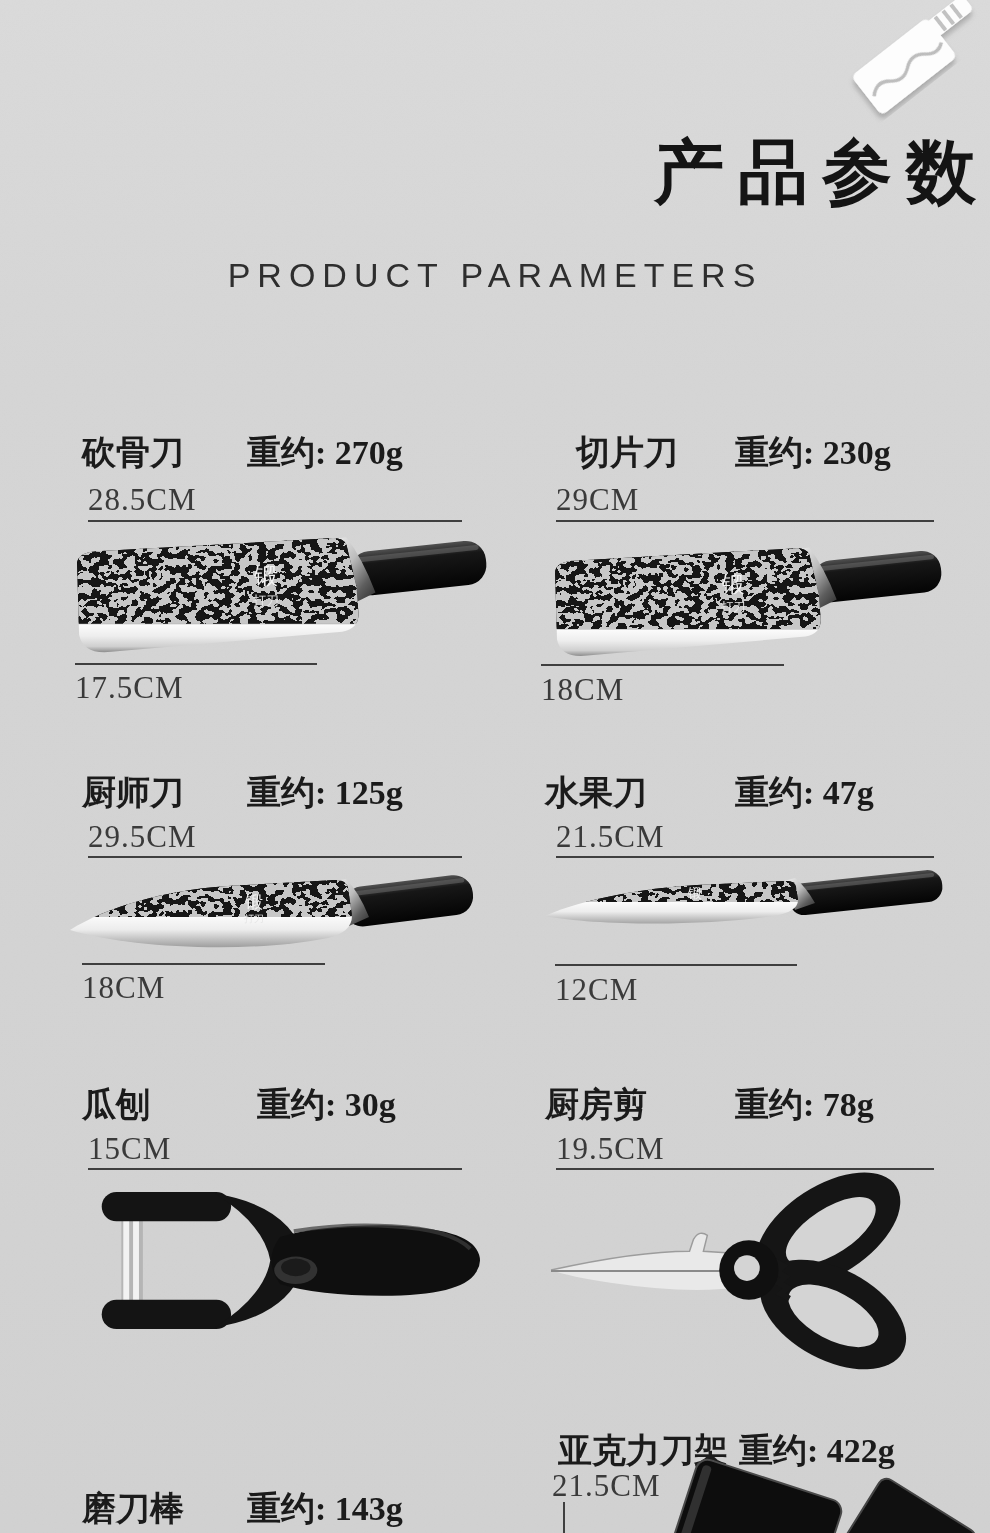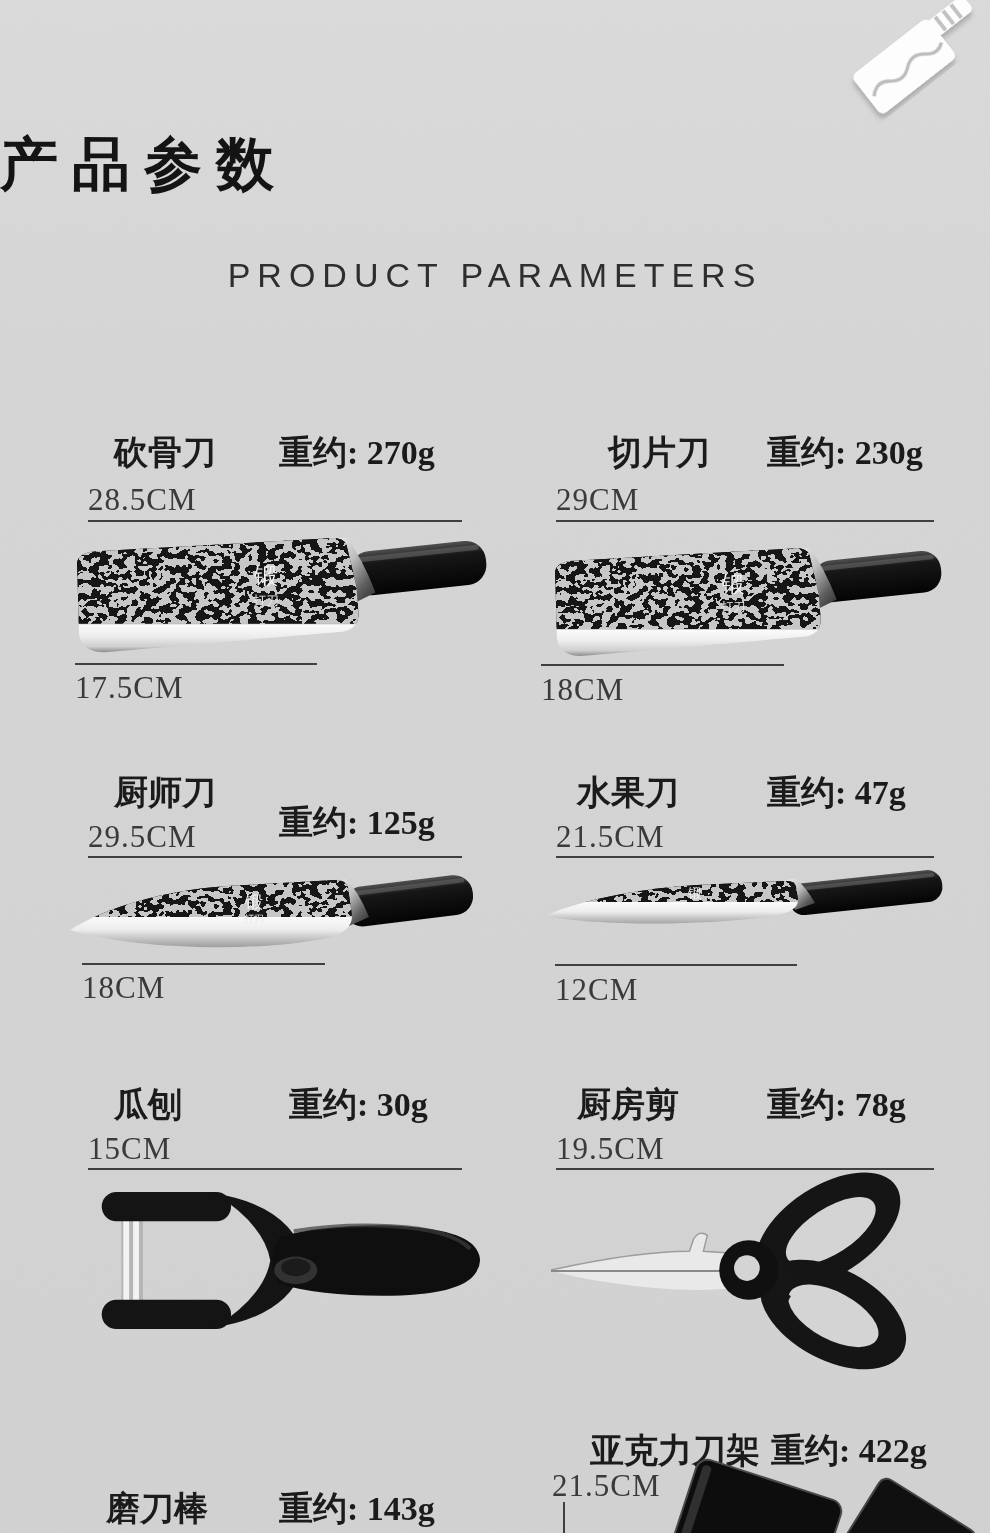--- a/index.html
+++ b/index.html
@@ -5,31 +5,31 @@
   html,body { margin:0; padding:0; background:#bfbfbf; }
   #page {
     position:relative; width:990px; height:1533px; margin:0 auto;
     background:linear-gradient(180deg,#dbdbdb 0%,#d6d6d6 25%,#d2d2d2 100%);
     overflow:hidden;
     font-family:"Liberation Serif","DejaVu Serif",serif;
     color:#1c1c1c;
   }
   .abs { position:absolute; }
   .title {
-    left:0; top:126px; width:100%; text-align:left;
+    left:0; top:126px; width:100%; text-align:right;
     font-family:"Liberation Sans","DejaVu Sans",sans-serif;
-    font-weight:900; font-size:58px; letter-spacing:14px; color:#141414;
+    font-weight:900; font-size:70px; letter-spacing:14px; color:#141414;
   }
   .subtitle {
     left:0; top:256px; width:100%; text-align:center;
     font-family:"Liberation Sans","DejaVu Sans",sans-serif;
     font-weight:400; font-size:34px; letter-spacing:7px; color:#2e2e2e;
   }
   .pname, .pweight {
-    font-weight:700; font-size:34px; color:#1b1b1b; white-space:nowrap;margin-left:32px;
+    font-weight:700; font-size:34px; color:#1b1b1b; white-space:nowrap;
   }
   .cm {
     font-weight:400; font-size:31px; color:#3a3a3a; letter-spacing:1px; white-space:nowrap;
   }
   .cm.centered { text-align:left; }
   .hline { height:2px; background:#3f3f3f; }
   .vline { width:2px; background:#3f3f3f; }
   svg { display:block; overflow:visible; }
   .noise { left:0; top:0; width:990px; height:1533px; pointer-events:none; }
 </style>
@@ -157,21 +157,21 @@
       <path d="M20 36 Q22 26 40 25 L272 12 Q284 11 288 18 L298 60 L300 86 Q301 102 284 105 L54 125 Q26 128 22 108 Z" fill="#141414" filter="url(#hammer)" clip-path="url(#clipClv)"></path>
       <text x="208" y="58" font-size="24" fill="#f2f2f2" text-anchor="middle">锻</text>
       <text x="208" y="78" font-size="13" fill="#e6e6e6" text-anchor="middle">打刀</text>
     </svg>
     <div class="abs hline" style="left:541px;top:664px;width:243px"></div>
     <div class="abs cm centered" style="left:541px;top:672px;width:243px">18CM</div>
   </div>
 
   <div>
     <span class="abs pname" style="left:82px;top:770px">厨师刀</span>
-    <span class="abs pweight" style="left:247px;top:800px">重约: 125g</span>
+    <span class="abs pweight" style="left:247px;top:770px">重约: 125g</span>
     <div class="abs cm centered" style="left:88px;top:819px;width:374px">29.5CM</div>
     <div class="abs hline" style="left:88px;top:856px;width:374px"></div>
     <svg class="abs" style="left:58px;top:872px" width="424" height="100" viewBox="0 0 424 100">
       <g transform="rotate(-7 292 38)">
           <rect x="286" y="16" width="130" height="40" rx="19" fill="url(#handleG)"></rect>
         <rect x="293" y="20" width="116" height="4.5" rx="2" fill="#6a6a6a" opacity="0.55"></rect>
         </g>
       <path d="M270 10 Q284 28 291 54 L311 45 Q301 20 288 7 Z" fill="url(#bolsterG)"></path>
       <path d="M12 58 C50 34 110 18 170 14 L278 8 Q288 8 290 16 L294 44 Q294 60 270 66 C190 82 70 76 12 58 Z" fill="url(#chefGrad)"></path>
       <path d="M12 58 C50 34 110 18 170 14 L278 8 Q288 8 290 16 L294 44 Q294 60 270 66 C190 82 70 76 12 58 Z" fill="#141414" filter="url(#hammer)" clip-path="url(#clipChef)"></path>
@@ -237,21 +237,21 @@
         <ellipse cx="295" cy="140" rx="80" ry="46" fill="#151515"></ellipse>
         <ellipse cx="296" cy="141" rx="50" ry="24" fill="#d4d4d4"></ellipse>
       </g>
       <path d="M236 86 l9 5 -7 6 9 5 -7 6 9 5 -7 6 9 5" stroke="#161616" stroke-width="6" fill="none"></path>
       <circle cx="210" cy="95" r="30" fill="#101010"></circle>
       <circle cx="208" cy="93" r="13" fill="#d4d4d4"></circle>
     </svg>
   </div>
 
   <div>
-    <span class="abs pname" style="left:74px;top:1486px">磨刀棒</span>
+    <span class="abs pname" style="left:82px;top:1486px">磨刀棒</span>
     <span class="abs pweight" style="left:247px;top:1486px">重约: 143g</span>
   </div>
 
   <div>
     <span class="abs pname" style="left:558px;top:1428px">亚克力刀架</span>
     <span class="abs pweight" style="left:739px;top:1428px">重约: 422g</span>
     <div class="abs cm" style="left:552px;top:1468px">21.5CM</div>
     <div class="abs vline" style="left:563px;top:1502px;height:31px"></div>
     <svg class="abs" style="left:648px;top:1455px" width="300" height="78" viewBox="0 0 300 78">
       <g transform="rotate(18 60 80)">

